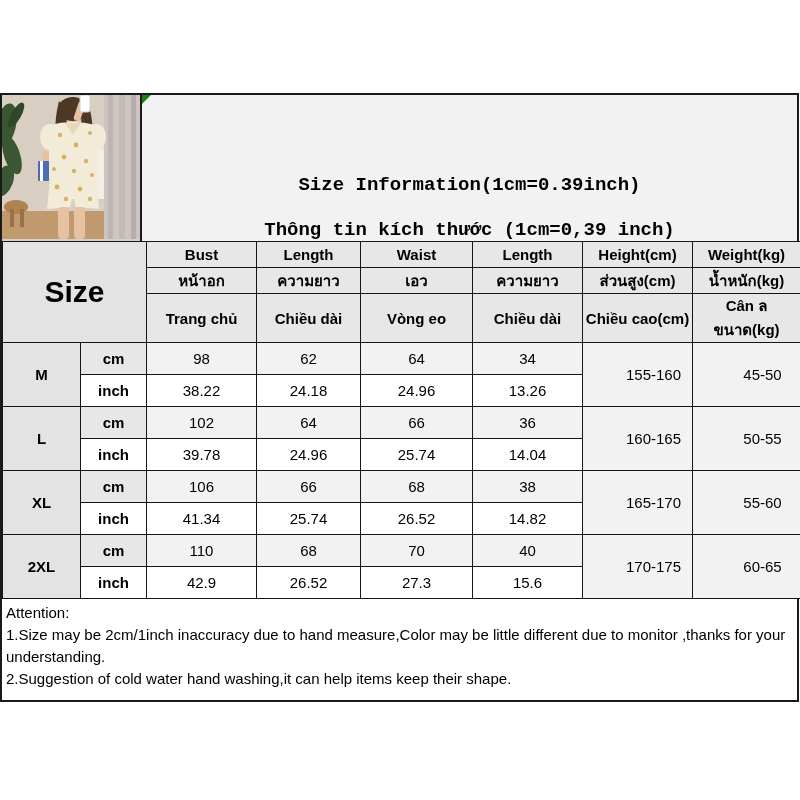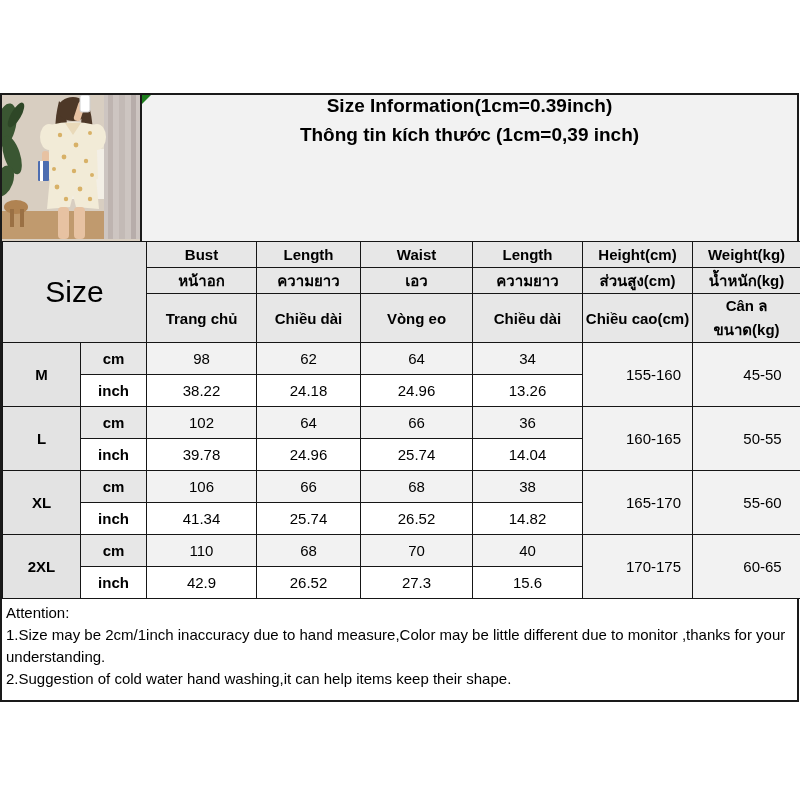--- a/index.html
+++ b/index.html
@@ -14,41 +14,42 @@
   }
   
   .top-row{display:flex;height:146px;}
   .photo-cell{
     width:140px;height:146px;flex:0 0 140px;box-sizing:border-box;
     border-right:2px solid #1a1a1a;overflow:hidden;background:#d9cfc2;
   }
   .photo-cell svg{display:block;}
   .title-cell{
     flex:1;background:#f2f2f2;position:relative;
-    display:flex;flex-direction:column;align-items:center;justify-content:flex-start;
-    gap:8px;
+    display:flex;flex-direction:column;align-items:center;justify-content:flex-end;
+    gap:24px;
+    font-family:Liberation Mono, monospace;
   }
   .title-line{font-weight:bold;font-size:19px;line-height:21px;white-space:nowrap;}
   .corner-marker{
     position:absolute;left:0;top:0;width:0;height:0;
     border-top:9px solid #1e7e1e;border-right:9px solid transparent;
   }
   
   table{
     width:100%;border-collapse:collapse;table-layout:fixed;
     text-align:center;font-size:15px;
   }
   th,td{
     border:1.5px solid #161616;padding:0;vertical-align:middle;
     overflow:hidden;font-weight:normal;
   }
   thead tr{height:26px;}
   tbody tr{height:32px;}
   thead th{background:#e7e7e7;font-weight:bold;}
-  .size-cell{font-size:30px;font-weight:normal;background:#e3e3e3;}
+  .size-cell{font-size:30px;font-weight:bold;background:#e3e3e3;}
   .size-th{background:#e3e3e3;font-weight:bold;font-size:15px;}
   .unit{font-weight:bold;}
   .unit-cm{background:#e7e7e7;}
   .unit-inch{background:#ffffff;}
   .cm-row .val{background:#f2f2f2;}
   .inch-row .val{background:#ffffff;}
   .range{background:#f2f2f2;padding-left:32px;}
   
   .attention{
     padding:3px 5px 0 4px;font-size:15px;line-height:22px;text-align:left;

